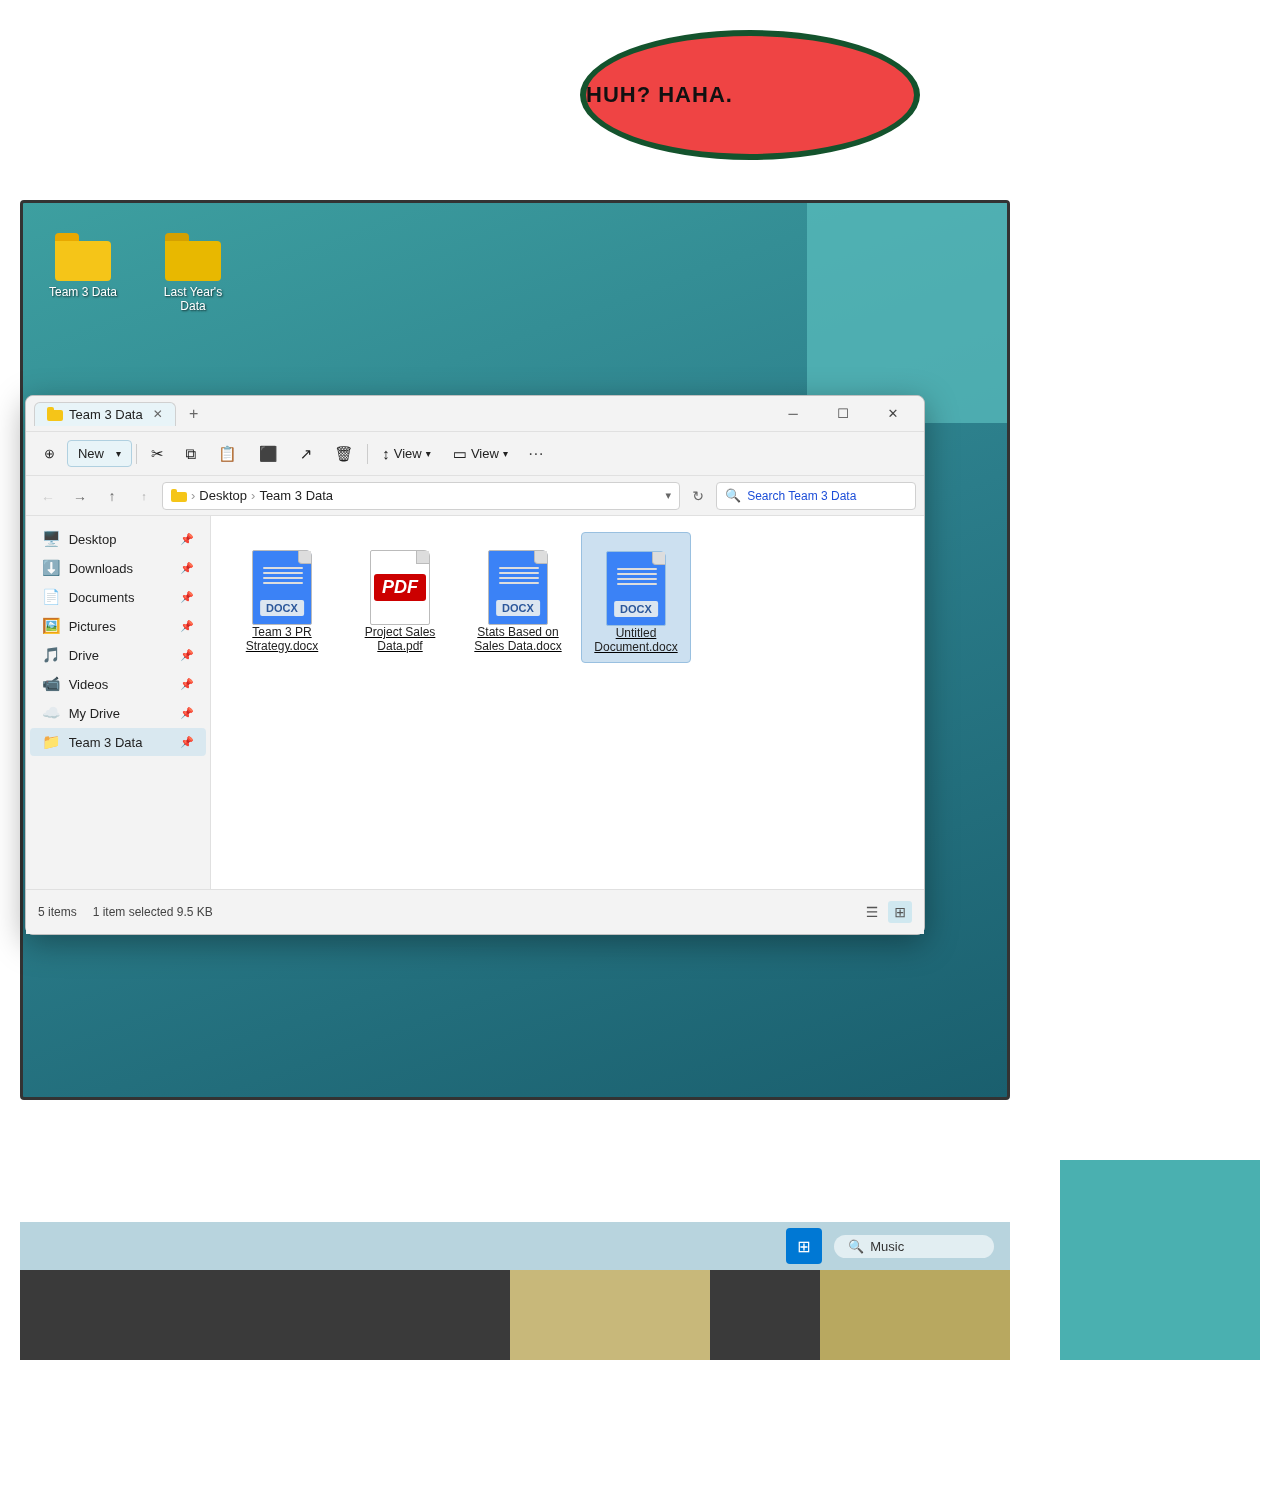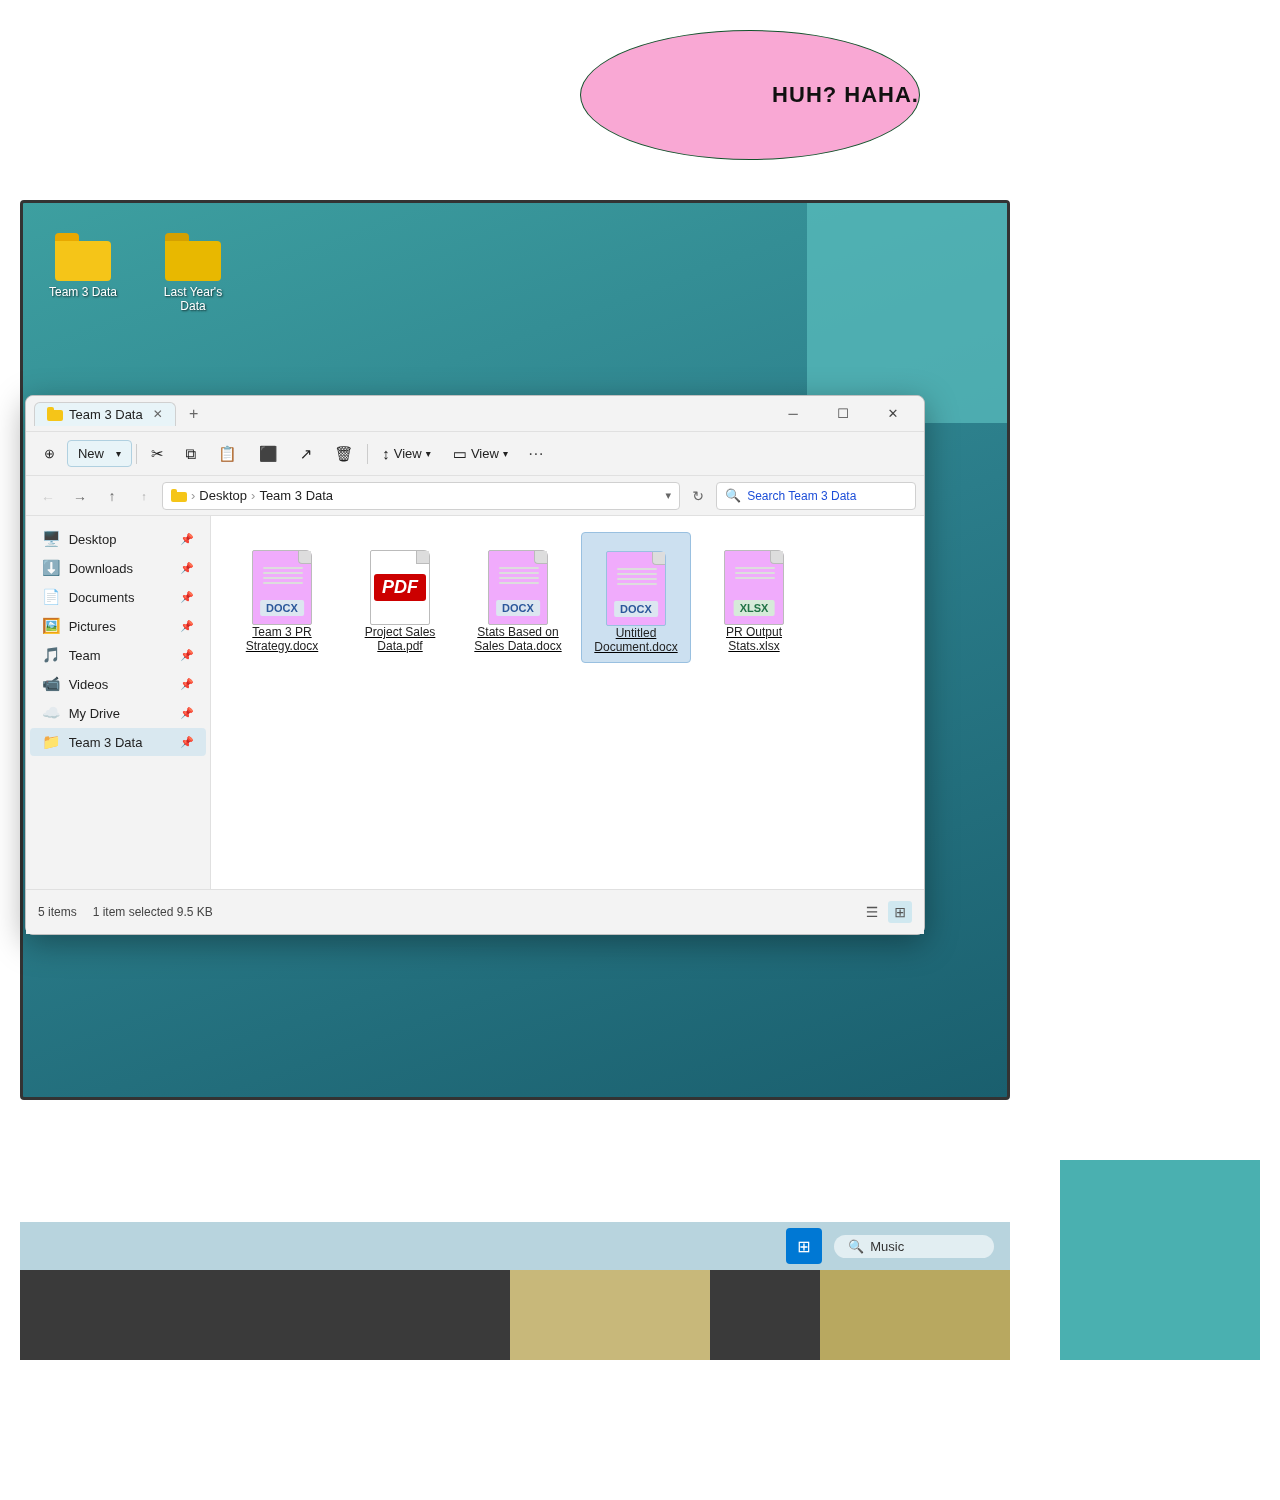--- a/index.html
+++ b/index.html
@@ -12,26 +12,26 @@
       position: relative;
     }
 
     
     .speech-bubble {
       position: absolute;
       top: 30px;
       left: 580px;
       width: 340px;
       height: 130px;
-      border: 1px solid #14532d;
+      border: 6px solid #14532d;
       border-radius: 50%;
       display: flex;
       align-items: center;
-      justify-content: flex-end;
-      background: #f9a8d4;
+      justify-content: flex-start;
+      background: #ef4444;
       z-index: 10;
     }
     .speech-bubble-text {
       font-family: 'Comic Sans MS', cursive, sans-serif;
       font-size: 22px;
       font-weight: bold;
       letter-spacing: 1px;
       color: #111;
       text-align: center;
     }
@@ -395,21 +395,21 @@
     }
     .file-item.selected { background: #cce0f0; border: 1px solid #99c0e0; }
     .file-icon {
       width: 70px;
       height: 85px;
       position: relative;
     }
     .file-page {
       width: 60px;
       height: 75px;
-      background: #f0abfc;
+      background: #3b82f6;
       border: 1.5px solid #bbb;
       border-radius: 2px 6px 2px 2px;
       position: absolute;
       bottom: 0;
       left: 5px;
     }
     .file-page::before {
       content: '';
       position: absolute;
       top: 0;
@@ -740,21 +740,21 @@
       </div>
 
       <div class="sidebar-item">
         <span class="sidebar-icon">🖼️</span>
         <span>Pictures</span>
         <span class="sidebar-pin">📌</span>
       </div>
 
       <div class="sidebar-item">
         <span class="sidebar-icon">🎵</span>
-        <span>Team</span>
+        <span>Drive</span>
         <span class="sidebar-pin">📌</span>
       </div>
 
       <div class="sidebar-item">
         <span class="sidebar-icon">📹</span>
         <span>Videos</span>
         <span class="sidebar-pin">📌</span>
       </div>
 
       <div class="sidebar-item">
@@ -819,33 +819,20 @@
               <div class="file-line"></div>
               <div class="file-line"></div>
               <div class="file-line"></div>
             </div>
             <span class="file-type-label docx">DOCX</span>
           </div>
         </div>
         <span class="file-name">Untitled Document.docx</span>
       </div>
 
-      <div class="file-item">
-        <div class="file-icon">
-          <div class="file-page">
-            <div class="file-lines">
-              <div class="file-line"></div>
-              <div class="file-line"></div>
-              <div class="file-line"></div>
-            </div>
-            <span class="file-type-label xlsx">XLSX</span>
-          </div>
-        </div>
-        <span class="file-name">PR Output Stats.xlsx</span>
-      </div>
 
     </div>
   </div>
 
   <div class="status-bar">
     <span>5 items</span>
     <span>1 item selected 9.5 KB</span>
     <div class="status-right">
       <div class="view-btn">☰</div>
       <div class="view-btn active">⊞</div>

